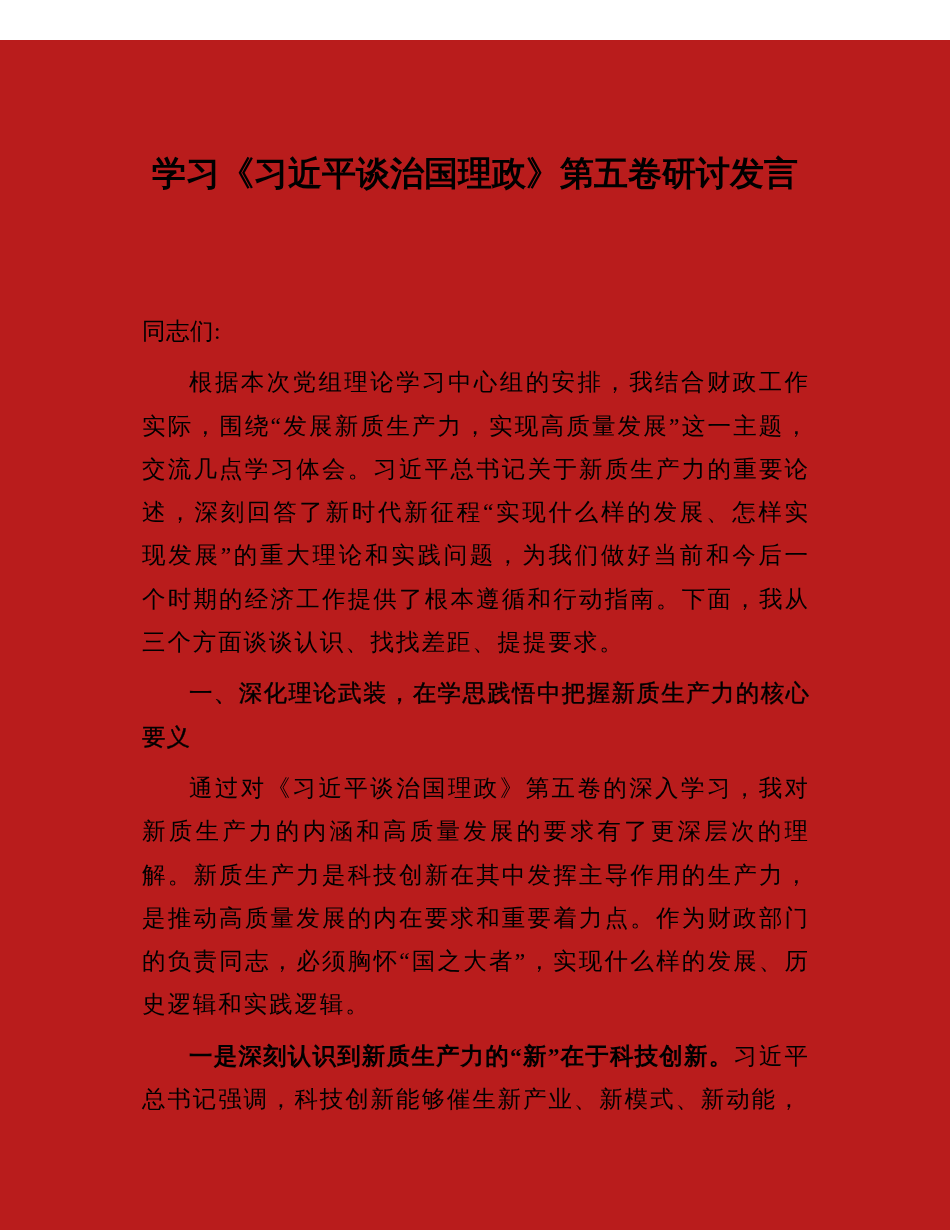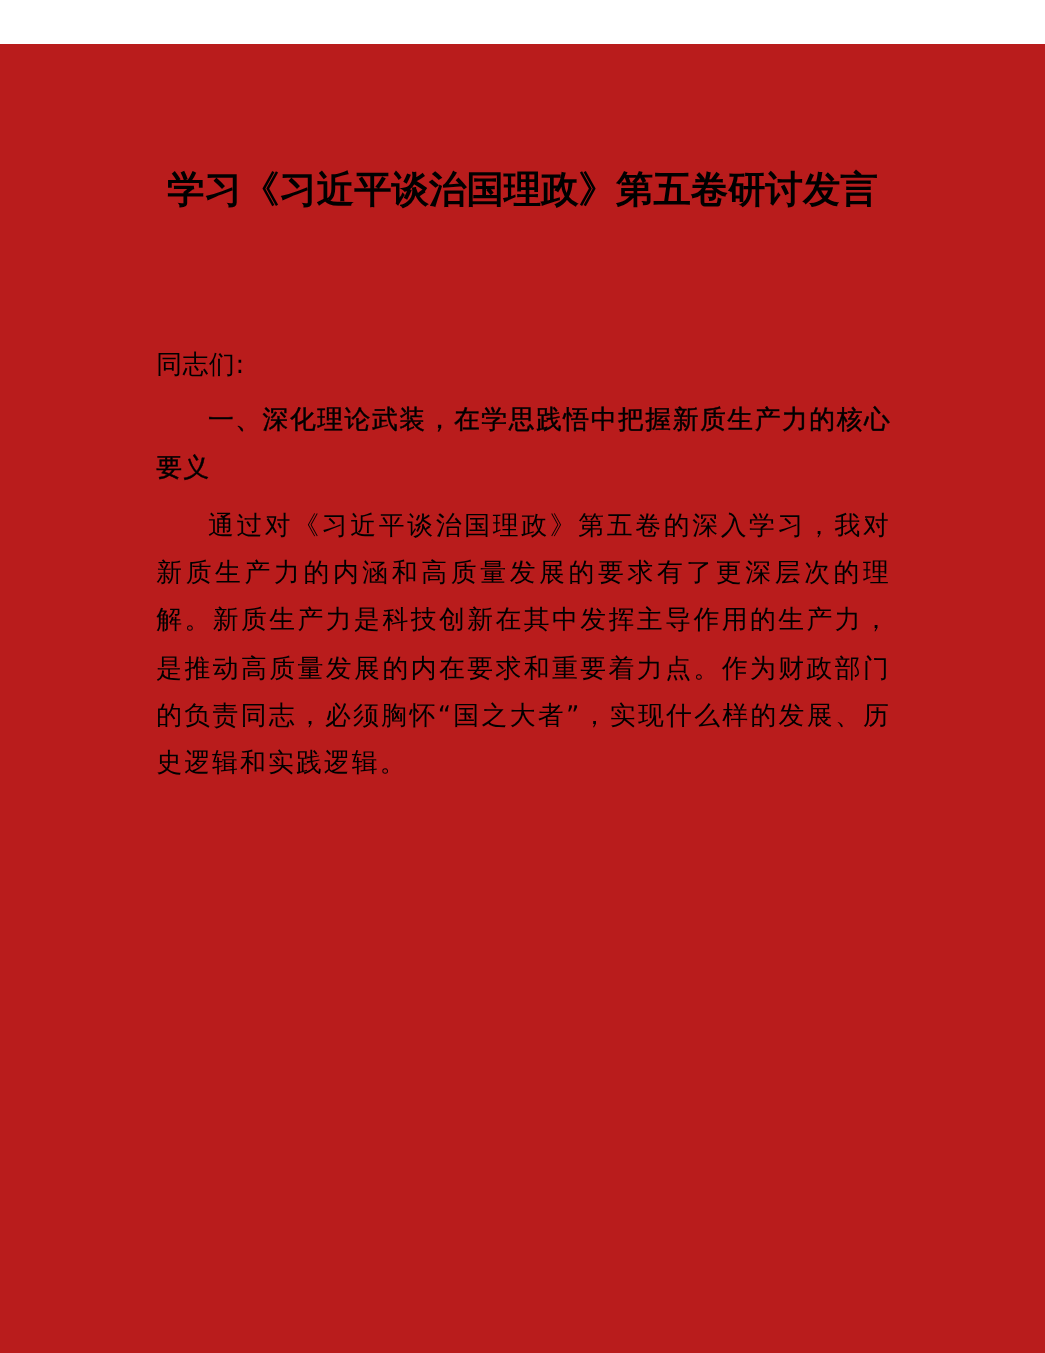--- a/index.html
+++ b/index.html
@@ -44,28 +44,29 @@
       font-family: "DejaVu Sans", "Liberation Sans", sans-serif;
       font-size: 23.5px;
       line-height: 43.3px;
       letter-spacing: 1.9px;
       text-align: justify;
       text-justify: inter-character;
     }
     .para {
       margin: 0;
       padding: 0;
+      font-family: Liberation Serif, serif;
     }
     .indent { text-indent: 2em; }
     .salutation {
       margin-bottom: 8px;
       letter-spacing: 0.5px;
     }
     .heading {
-      font-family: Liberation Serif, serif;
+      font-family: Liberation Sans, sans-serif;
       font-weight: normal;
       letter-spacing: 1px;
       -webkit-text-stroke: 0.4px #000;
       margin-top: 8px;
       margin-bottom: 8px;
     }
     .gap-top { margin-top: 8px; }
     .bold-lead {
       font-weight: bold;
       letter-spacing: 1px;
@@ -76,20 +77,22 @@
 
 <div class="page">
 
   <div class="title">
     <span>学习《习近平谈治国理政》第五卷研讨发言</span>
   </div>
 
   <div class="body">
     <p class="para salutation">同志们:</p>
 
+    <p class="para indent">根据本次党组理论学习中心组的安排，我结合财政工作实际，围绕“发展新质生产力，实现高质量发展”这一主题，交流几点学习体会。习近平总书记关于新质生产力的重要论述，深刻回答了新时代新征程“实现什么样的发展、怎样实现发展”的重大理论和实践问题，为我们做好当前和今后一个时期的经济工作提供了根本遵循和行动指南。下面，我从三个方面谈谈认识、找找差距、提提要求。</p>
 
     <p class="para indent heading">一、深化理论武装，在学思践悟中把握新质生产力的核心要义</p>
 
     <p class="para indent">通过对《习近平谈治国理政》第五卷的深入学习，我对新质生产力的内涵和高质量发展的要求有了更深层次的理解。新质生产力是科技创新在其中发挥主导作用的生产力，是推动高质量发展的内在要求和重要着力点。作为财政部门的负责同志，必须胸怀“国之大者”，实现什么样的发展、历史逻辑和实践逻辑。</p>
 
+    <p class="para indent gap-top"><span class="bold-lead">一是深刻认识到新质生产力的“新”在于科技创新。</span><span>习近平总书记强调，科技创新能够催生新产业、新模式、新动能，</span></p>
   </div>
 
 </div>
 
 </body></html>

